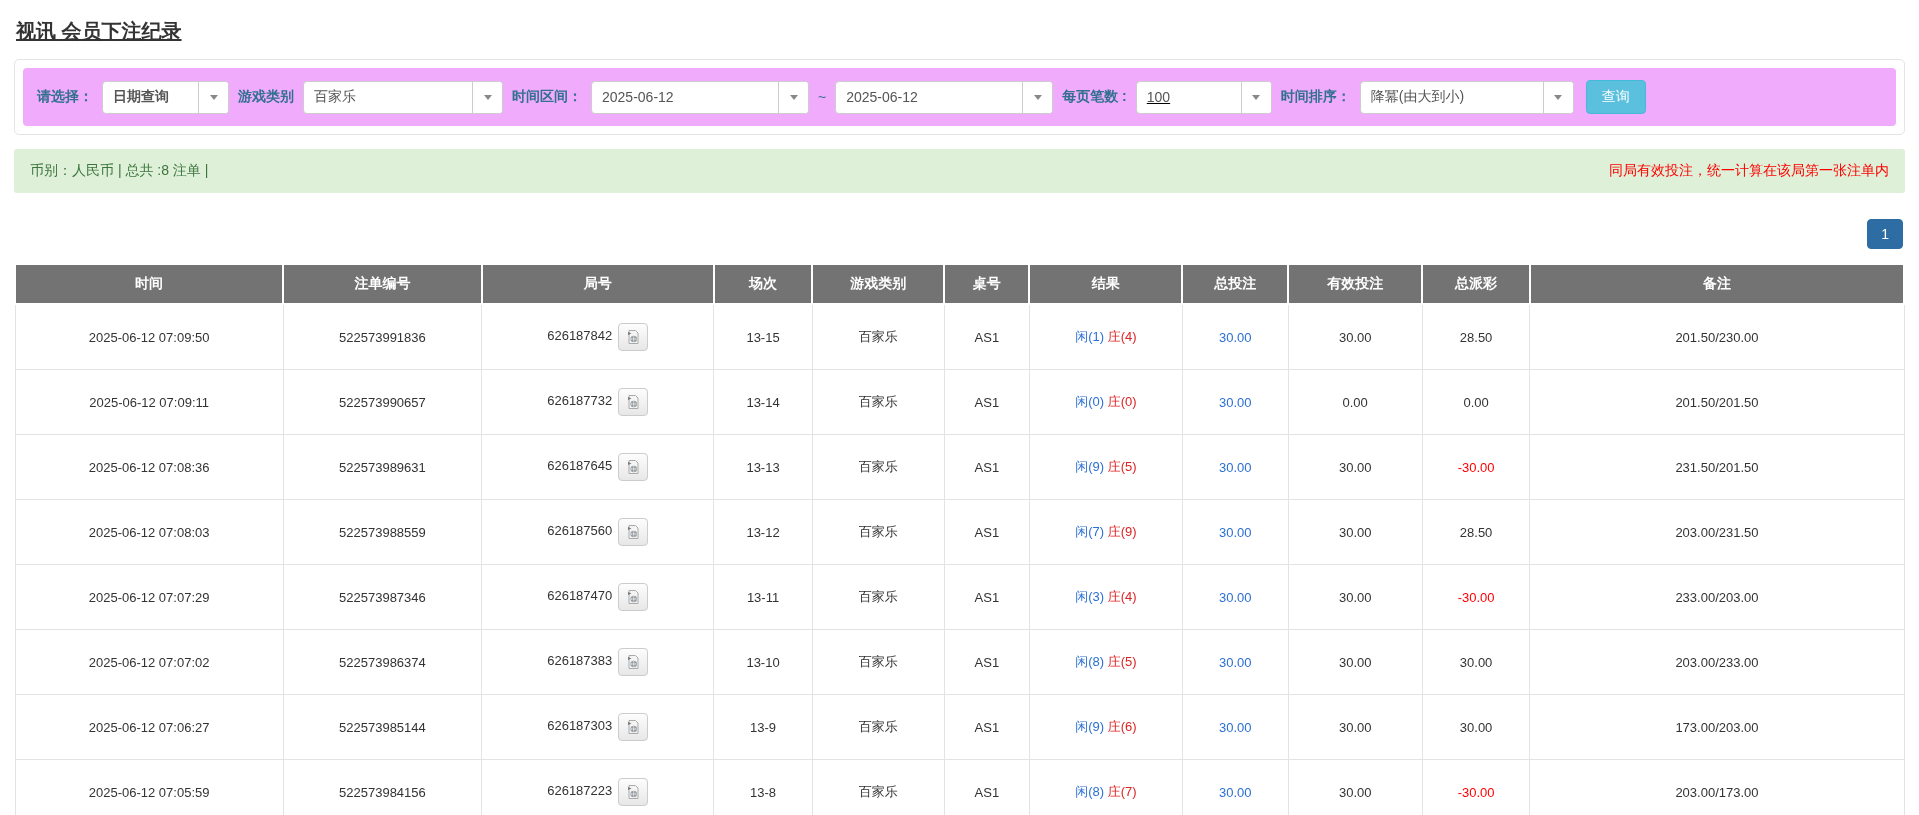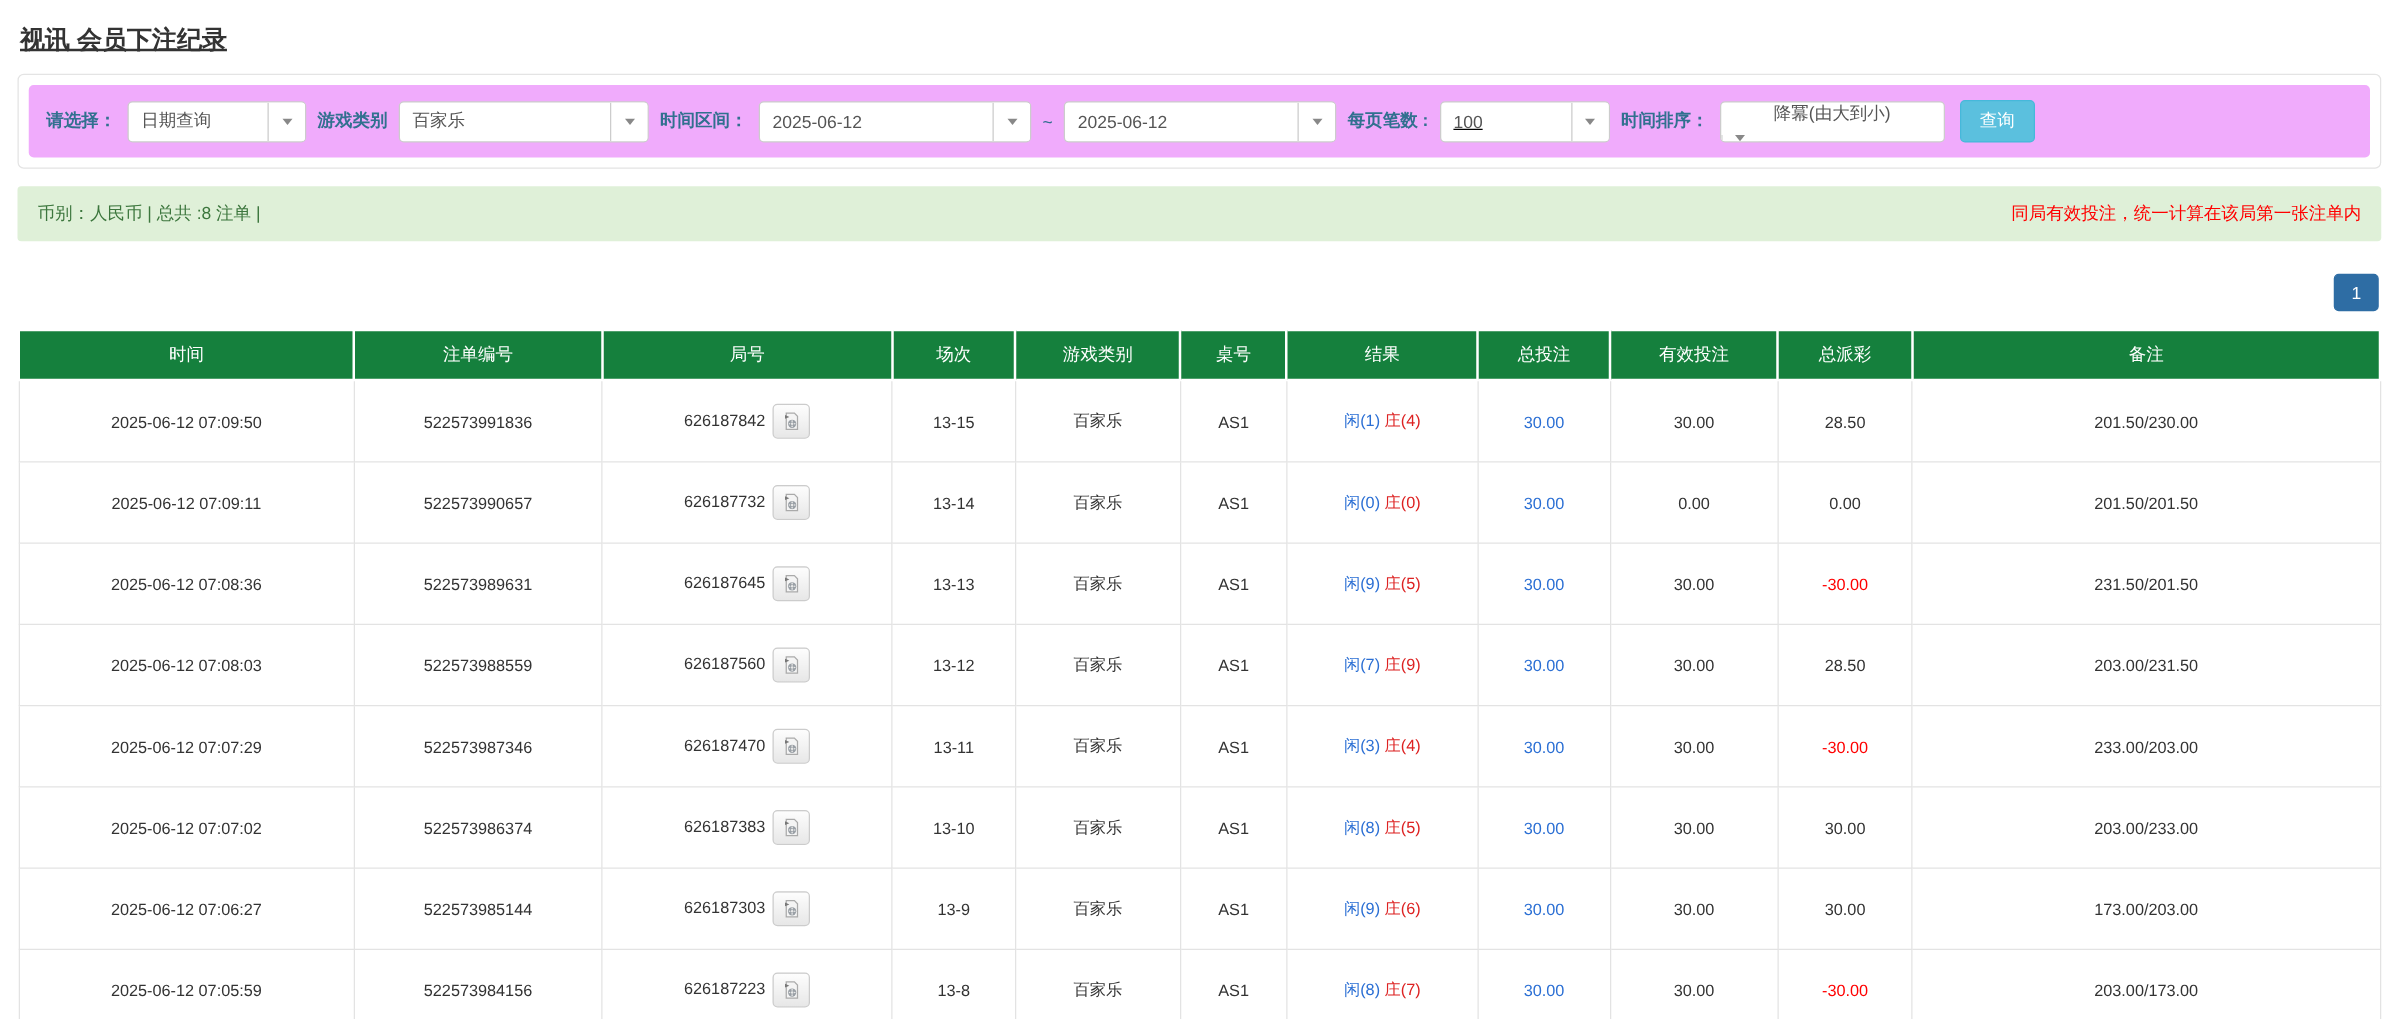--- a/index.html
+++ b/index.html
@@ -10,39 +10,39 @@
 
   
   .filter-panel { border:1px solid #e4e4e4; border-radius:5px; padding:8px; margin-bottom:14px; background:#fff; }
   .filter-bar { background:#f0abfc; border-radius:4px; padding:12px 14px; display:flex; align-items:center; gap:9px; }
   .f-label { color:#31708f; font-weight:bold; font-size:14px; white-space:nowrap; }
   .tilde { color:#31708f; font-size:14px; }
   .control { display:flex; background:#fff; border:1px solid #ccc; border-radius:4px; height:33px; align-items:center; overflow:hidden; cursor:pointer; }
   .control .value { padding:0 10px; font-size:14px; color:#555; flex:1; white-space:nowrap; overflow:hidden; }
   .caret-box { width:30px; align-self:stretch; border-left:1px solid #ccc; display:flex; align-items:center; justify-content:center; background:#fff; }
   .caret { width:0; height:0; border-left:4px solid transparent; border-right:4px solid transparent; border-top:5px solid #888; }
-  .w-select1 { width:143px; }
+  .w-select1 { width:127px;font-weight:bold; }
   .w-game   { width:200px; }
   .w-date   { width:218px; }
   .w-pp     { width:136px;text-decoration:underline; }
-  .w-sort   { width:180px;flex-direction:column; }
+  .w-sort   { width:214px; }
   .btn-search { background:#5bc0de; border:1px solid #46b8da; color:#fff; border-radius:4px; padding:7px 15px; font-size:14px; cursor:pointer; margin-left:3px; }
 
   
   .alert-bar { background:#dff0d8; border-radius:3px; padding:13px 16px; display:flex; justify-content:space-between; align-items:center; font-size:14px; margin-bottom:8px; }
   .alert-left { color:#3c763d;text-align:center; }
   .alert-right { color:#ff0000; }
 
   
   .pagination-row { display:flex; justify-content:flex-end; margin:26px 2px 14px 0; }
   .page-btn { background:#2e6da4; color:#fff; border:1px solid #2e6da4; border-radius:4px; padding:6px 13px; font-size:14px; cursor:pointer; }
 
   
   table.bet-table { width:100%; border-collapse:collapse; table-layout:fixed; font-size:13px; color:#333; border-bottom:1px solid #ccc; }
-  .bet-table thead th { background:#15803d; color:#fff; font-weight:normal; font-size:14px; padding:10px 4px; border:2px solid #fff; text-align:center; }
+  .bet-table thead th { background:#737373; color:#fff; font-weight:bold; font-size:14px; padding:10px 4px; border:2px solid #fff; text-align:center; }
   .bet-table tbody td { background:#fff; border:1px solid #e3e3e3; padding:18px 4px; text-align:center; vertical-align:middle; white-space:nowrap; }
   .player { color:#2b6fd4; }
   .banker { color:#dd2222; }
   .bet-link { color:#2b6fd4; text-decoration:none; cursor:pointer; }
   .neg { color:#ff0000; }
   .video-btn { width:30px; height:28px; border:1px solid #ccc; border-radius:4px; background:linear-gradient(#fdfdfd,#e7e7e7); margin-left:6px; vertical-align:middle; display:inline-flex; align-items:center; justify-content:center; cursor:pointer; padding:0; }
 </style>
 </head>
 <body>
 

